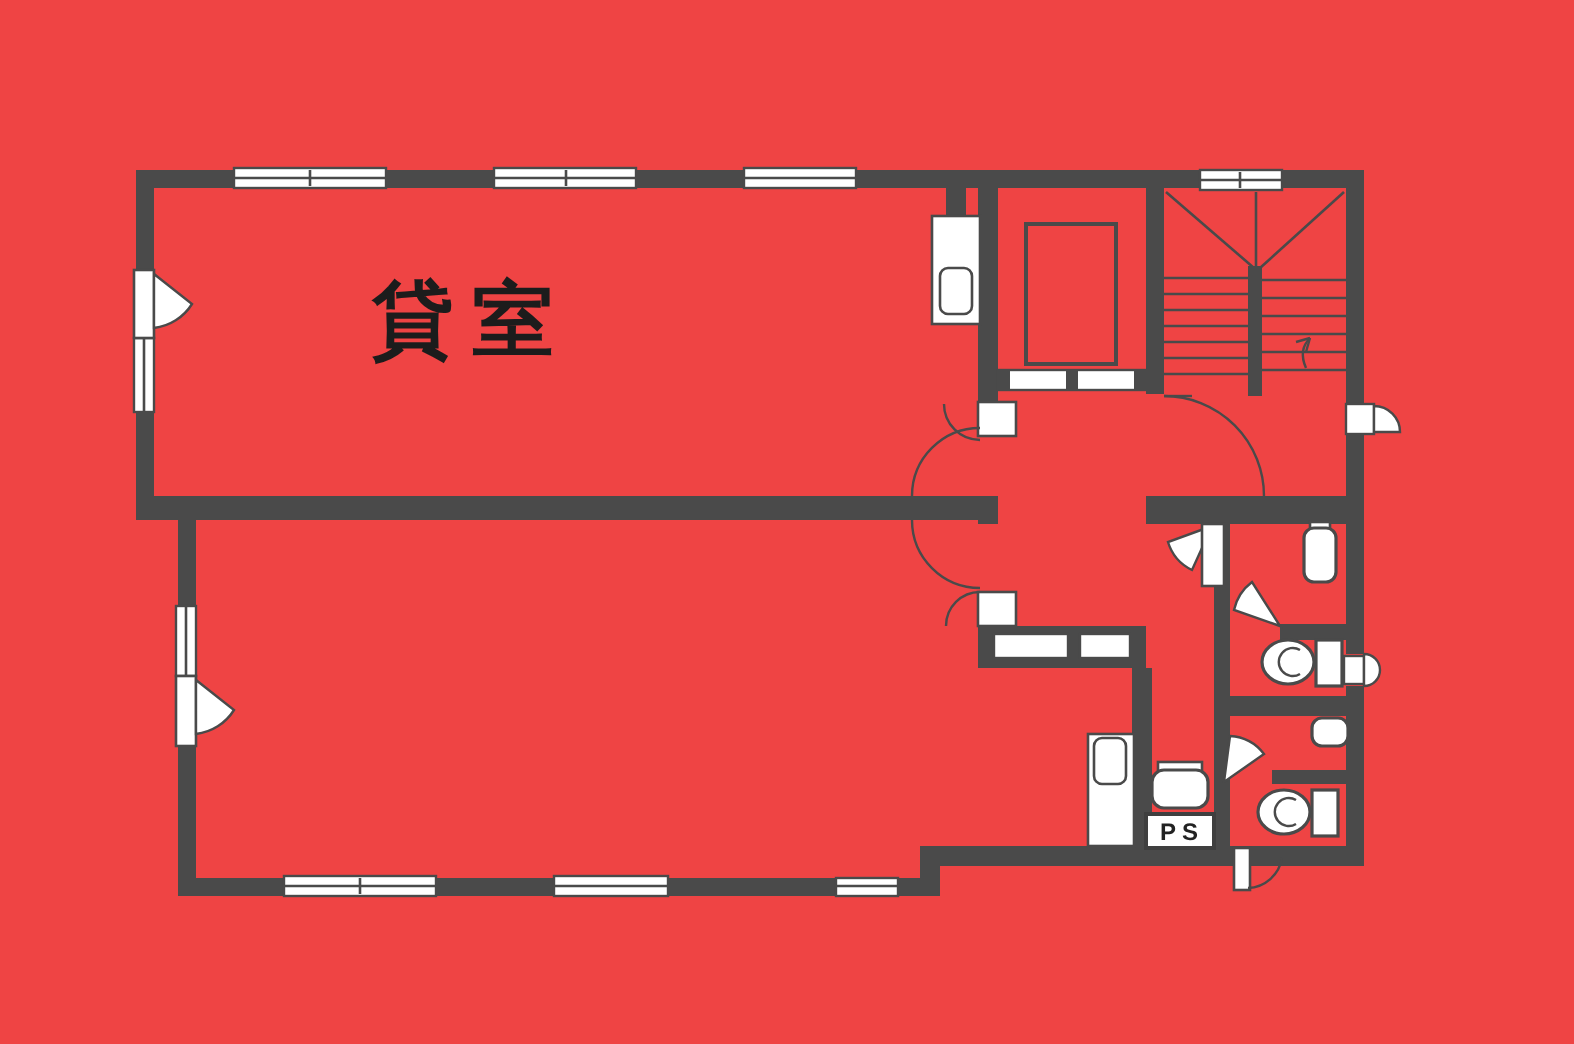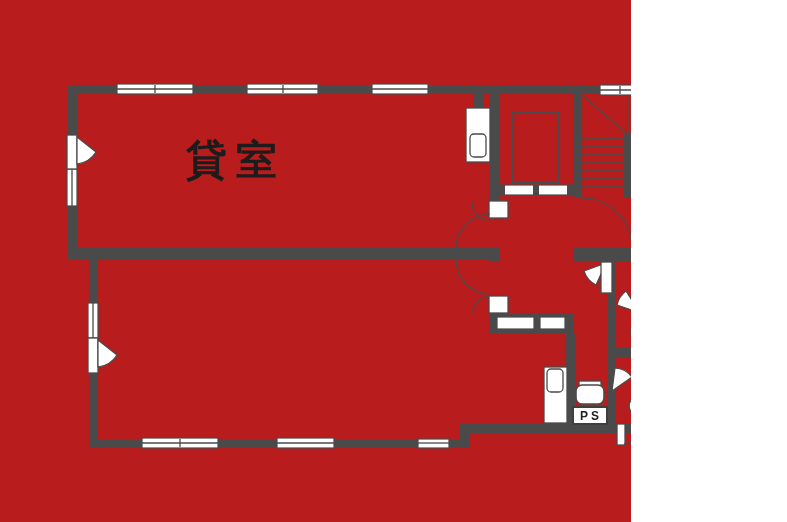--- a/index.html
+++ b/index.html
@@ -1,16 +1,16 @@
 <!DOCTYPE html>
 <html><head>
 <meta charset="utf-8">
 <style>
   html,body{margin:0;padding:0;background:#ffffff;}
-  .canvas{position:relative;width:631px;height:522px;background:#b91c1c;overflow:hidden;
+  .canvas{position:relative;width:787px;height:522px;background:#ef4444;overflow:hidden;
           font-family:"Liberation Sans", sans-serif;}
   svg{position:absolute;left:0;top:0;}
   .wall{fill:#4a4a4a;stroke:none;}
   .thin{stroke:#4a4a4a;stroke-width:1.3;fill:none;}
   .fixt{stroke:#4a4a4a;stroke-width:1.6;fill:#ffffff;}
   .fixt2{stroke:#4a4a4a;stroke-width:1.3;fill:#ffffff;}
   .winbox{fill:#ffffff;stroke:#4a4a4a;stroke-width:1.2;}
   .leaf{fill:#ffffff;stroke:#4a4a4a;stroke-width:1.3;}
   .fan{fill:#ffffff;stroke:#4a4a4a;stroke-width:1.2;}
   .arc{fill:none;stroke:#4a4a4a;stroke-width:1.2;}

